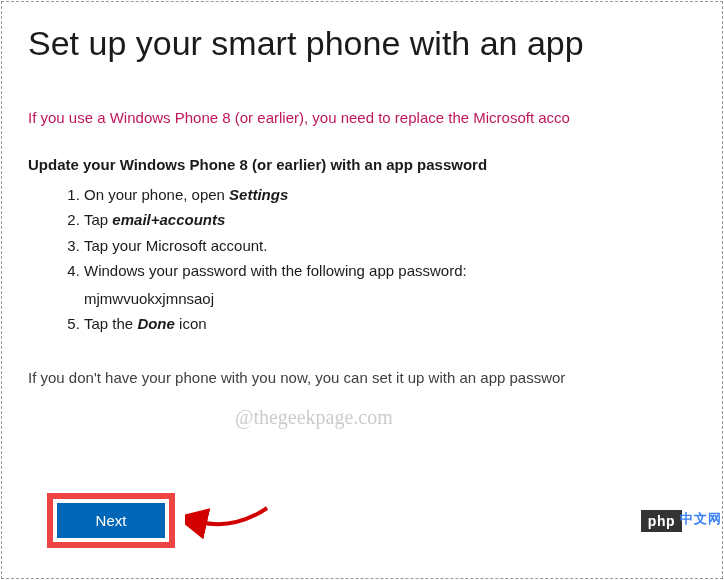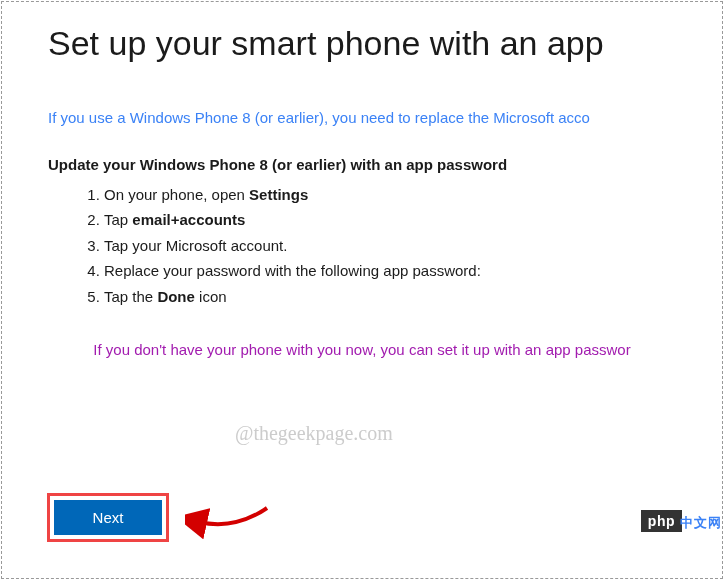--- a/index.html
+++ b/index.html
@@ -6,84 +6,82 @@
     body {
       font-family: 'Segoe UI', -apple-system, sans-serif;
       width: 724px;
       height: 580px;
       background: #fff;
       color: #1b1b1b;
       overflow: hidden;
       position: relative;
     }
     .content {
-      padding: 24px 48px 0 48px;
+      padding: 24px 48px 0 28px;
     }
     .page-title {
       font-size: 34px;
       font-weight: 350;
       color: #1b1b1b;
       margin-bottom: 44px;
       white-space: nowrap;
     }
     .intro-text {
       font-size: 15px;
       line-height: 1.5;
-      color: #3b82f6;
+      color: #be185d;
       margin-bottom: 26px;
       white-space: nowrap;
       overflow: hidden;
     }
     .section-heading {
       font-size: 15px;
       font-weight: 700;
       color: #1b1b1b;
       margin-bottom: 9px;
     }
     .steps {
       list-style: decimal;
       padding-left: 56px;
       margin-bottom: 30px;
     }
     .steps li {
       font-size: 15px;
       line-height: 1.7;
       color: #1b1b1b;
     }
-    .steps li .bold { font-weight: 700; }
+    .steps li .bold { font-weight: 700; font-style: italic; }
     .app-password {
       display: block;
       margin-top: 2px;
     }
     .watermark {
       position: absolute;
       left: 235px;
       top: 406px;
       font-family: Georgia, 'Times New Roman', serif;
       font-size: 20px;
       color: #ccc;
       pointer-events: none;
-      margin-top: 16px;
     }
     .outro-text {
       font-size: 15px;
       line-height: 1.5;
-      color: #a21caf;
+      color: #404040;
       white-space: nowrap;
       overflow: hidden;
       margin-top: 28px;
-      text-align: center;
     }
     .button-region {
       position: absolute;
       left: 47px;
       top: 493px;
     }
     .highlight-box {
-      border: 3px solid #ef4444;
+      border: 6px solid #ef4444;
       padding: 4px;
       display: inline-block;
     }
     .next-btn {
       background: #0067b8;
       color: #fff;
       border: none;
       font-size: 15px;
       font-family: inherit;
       padding: 9px 30px;
@@ -94,21 +92,21 @@
       position: absolute;
       left: 185px;
       top: 500px;
       pointer-events: none;
     }
     .php-logo {
       position: absolute;
       right: 2px;
       top: 510px;
       display: flex;
-      align-items: flex-end;
+      align-items: flex-start;
     }
     .php-box {
       background: #333;
       color: #fff;
       font-weight: 700;
       font-size: 14px;
       padding: 3px 7px;
       letter-spacing: 0.5px;
     }
     .php-text {
@@ -140,21 +138,22 @@
     <span>If you use a Windows Phone 8 (or earlier), you need to replace the Microsoft acco</span><br>
   </div>
 
   <div class="section-heading">Update your Windows Phone 8 (or earlier) with an app password</div>
 
   <ol class="steps">
     <li><span>On your phone, open </span><span class="bold">Settings</span></li>
     <li><span>Tap </span><span class="bold">email+accounts</span></li>
     <li>Tap your Microsoft account.</li>
     <li>
-      <span>Replace your password with the following app password:</span>
+      <span>Windows your password with the following app password:</span>
+      <span class="app-password">mjmwvuokxjmnsaoj</span>
     </li>
     <li><span>Tap the </span><span class="bold">Done</span><span> icon</span></li>
   </ol>
 
   <div class="outro-text">If you don't have your phone with you now, you can set it up with an app passwor</div>
 </div>
 
 <div class="watermark">@thegeekpage.com</div>
 
 <div class="button-region">

